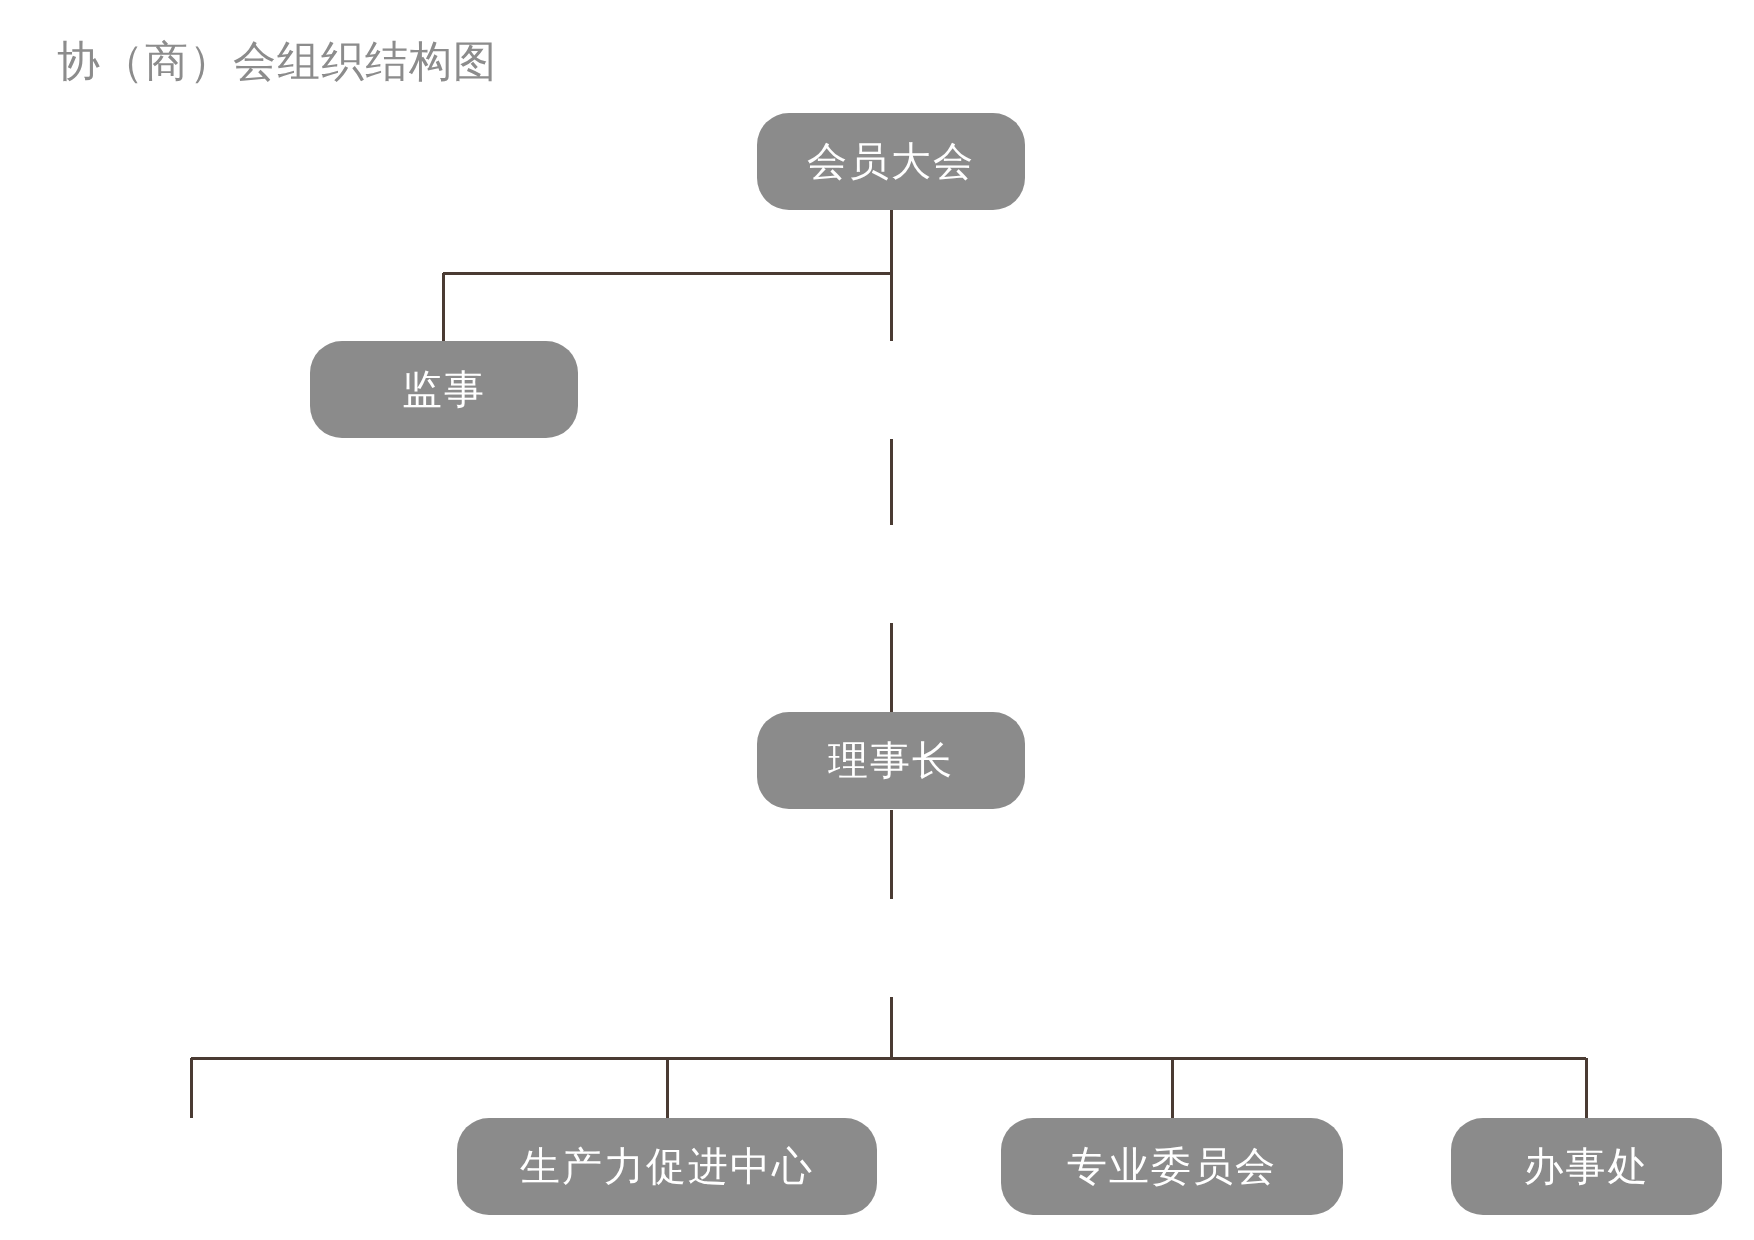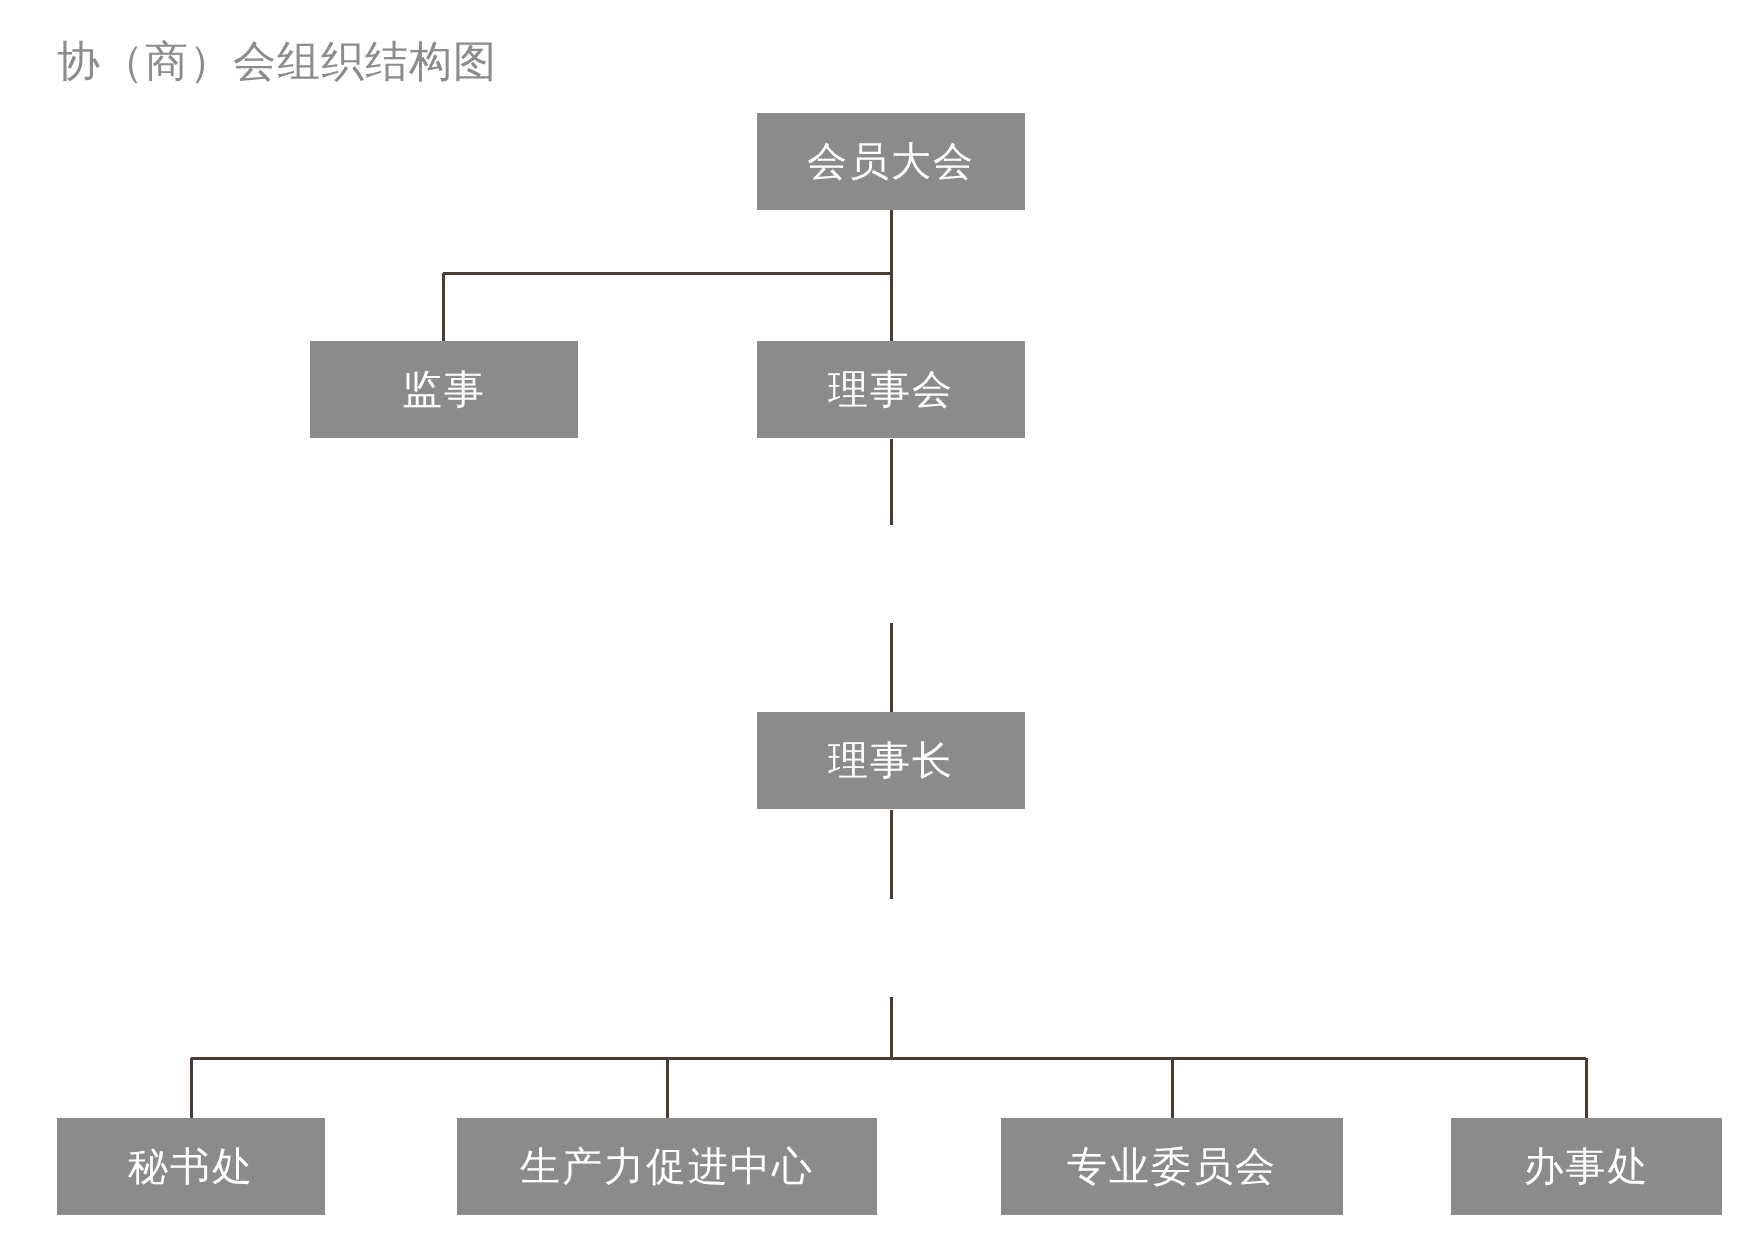--- a/index.html
+++ b/index.html
@@ -35,20 +35,21 @@
     color: #ffffff;
     display: flex;
     align-items: center;
     justify-content: center;
     font-size: 40px;
     letter-spacing: 2px;
     font-weight: 400;
     box-sizing: border-box;
     text-align: center;
     white-space: nowrap;
+    border-radius: 32px;
   }
   #connector-layer {
     position: absolute;
     left: 0;
     top: 0;
     width: 1754px;
     height: 1240px;
     pointer-events: none;
   }
 </style>
@@ -84,27 +85,25 @@
       <line x1="667" y1="1038" x2="667" y2="1098"></line>
       <line x1="1172" y1="1038" x2="1172" y2="1098"></line>
       <line x1="1586" y1="1038" x2="1586" y2="1098"></line>
     </g>
   </svg>
 
   <div class="node" style="left:757px; top:93px; width:268px; height:97px;">会员大会</div>
 
   <div class="node" style="left:310px; top:321px; width:268px; height:97px;text-align:right;">监事</div>
 
-  <div class="node" style="left:757px; top:321px; width:268px; height:97px;">理事会</div>
 
 
   <div class="node" style="left:757px; top:692px; width:268px; height:97px;">理事长</div>
 
 
-  <div class="node" style="left:57px; top:1098px; width:268px; height:97px;">秘书处</div>
 
   <div class="node" style="left:457px; top:1098px; width:420px; height:97px;">生产力促进中心</div>
 
   <div class="node" style="left:1001px; top:1098px; width:342px; height:97px;">专业委员会</div>
 
   <div class="node" style="left:1451px; top:1098px; width:271px; height:97px;">办事处</div>
 
 </div>
 
 </body></html>

